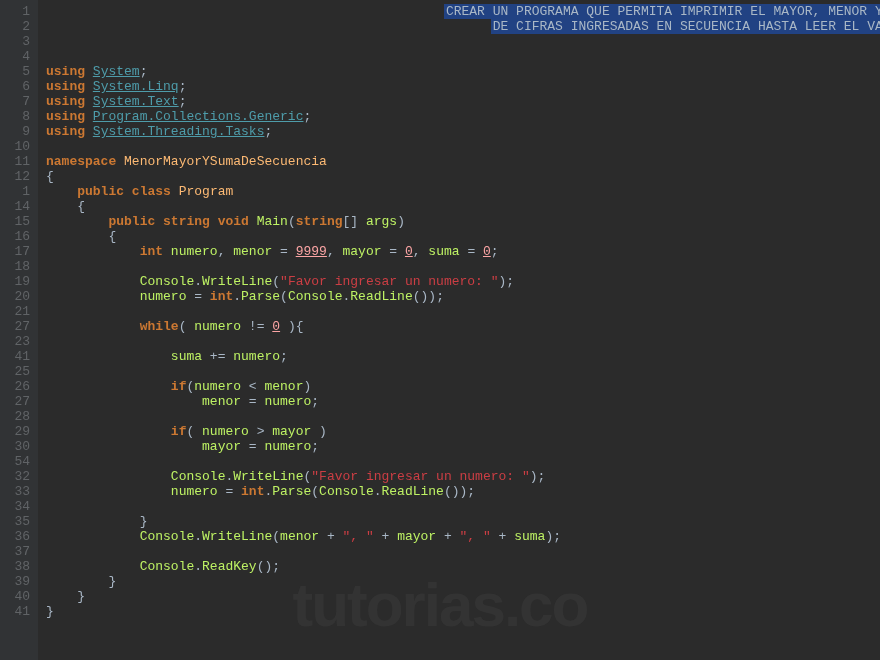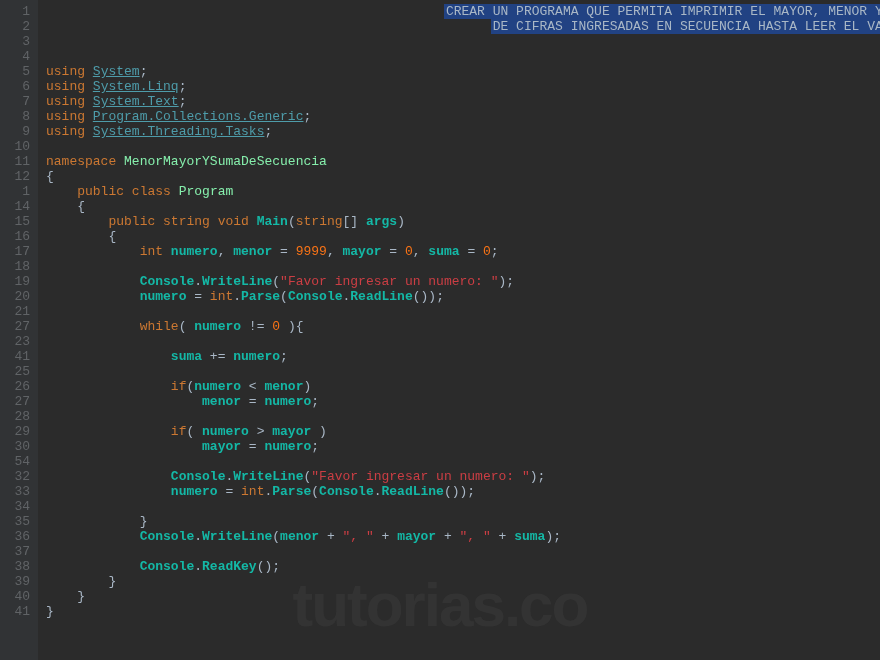--- a/index.html
+++ b/index.html
@@ -27,27 +27,27 @@
       min-width: 38px;
     }
     .gutter div { height: 15px; }
     .code {
       flex: 1;
       padding: 4px 0 4px 8px;
       line-height: 15px;
       position: relative;
     }
     .code-line { height: 15px; white-space: pre; }
-    .kw { color: #cc7832; }
+    .kw { color: #cc7832; font-weight: bold; }
     .type { color: #4e9caa; text-decoration: underline; }
-    .cls { color: #86efac; }
-    .num { color: #f97316; }
+    .cls { color: #fdba74; }
+    .num { color: #fca5a5; text-decoration: underline; }
     .str { color: #cc3e44; }
     .punct { color: #a9b7c6; }
-    .ident { color: #14b8a6; font-weight: bold; }
+    .ident { color: #bef264; }
     .selected {
       background: #214283;
       color: #a9b7c6;
       padding: 0 2px;
     }
     .watermark {
       position: absolute;
       bottom: 20px;
       left: 50%;
       transform: translateX(-50%);

